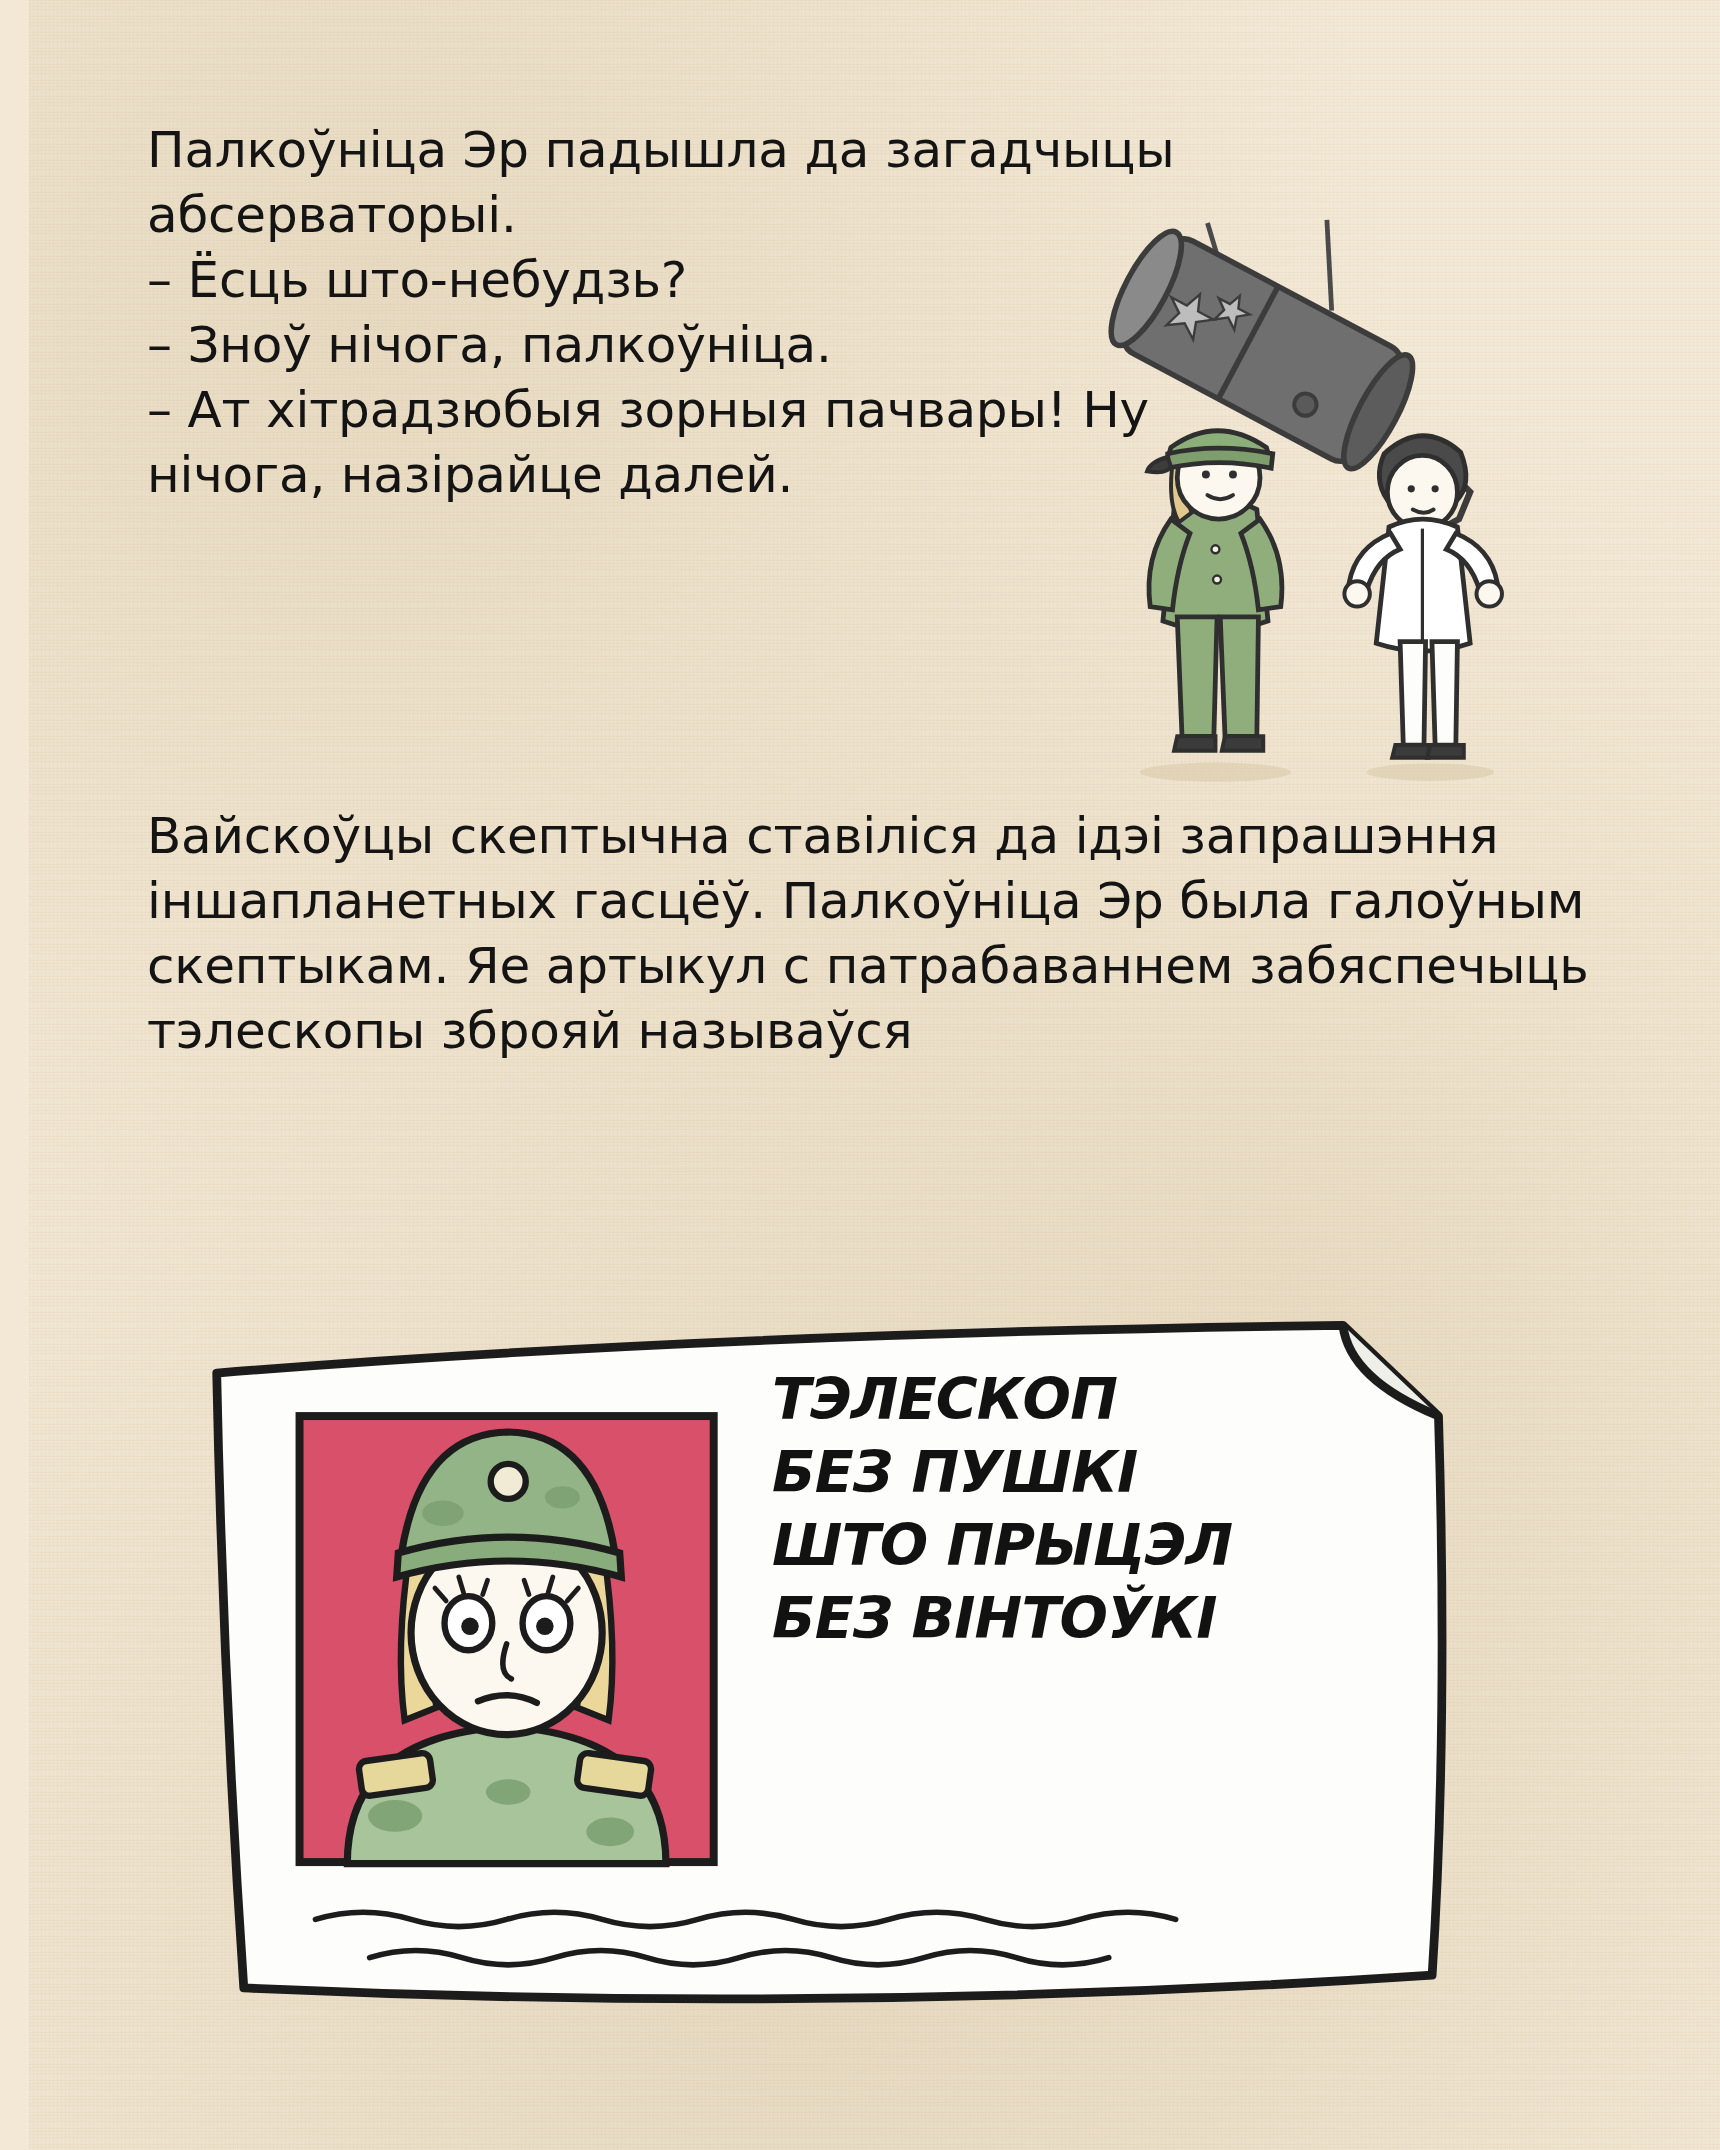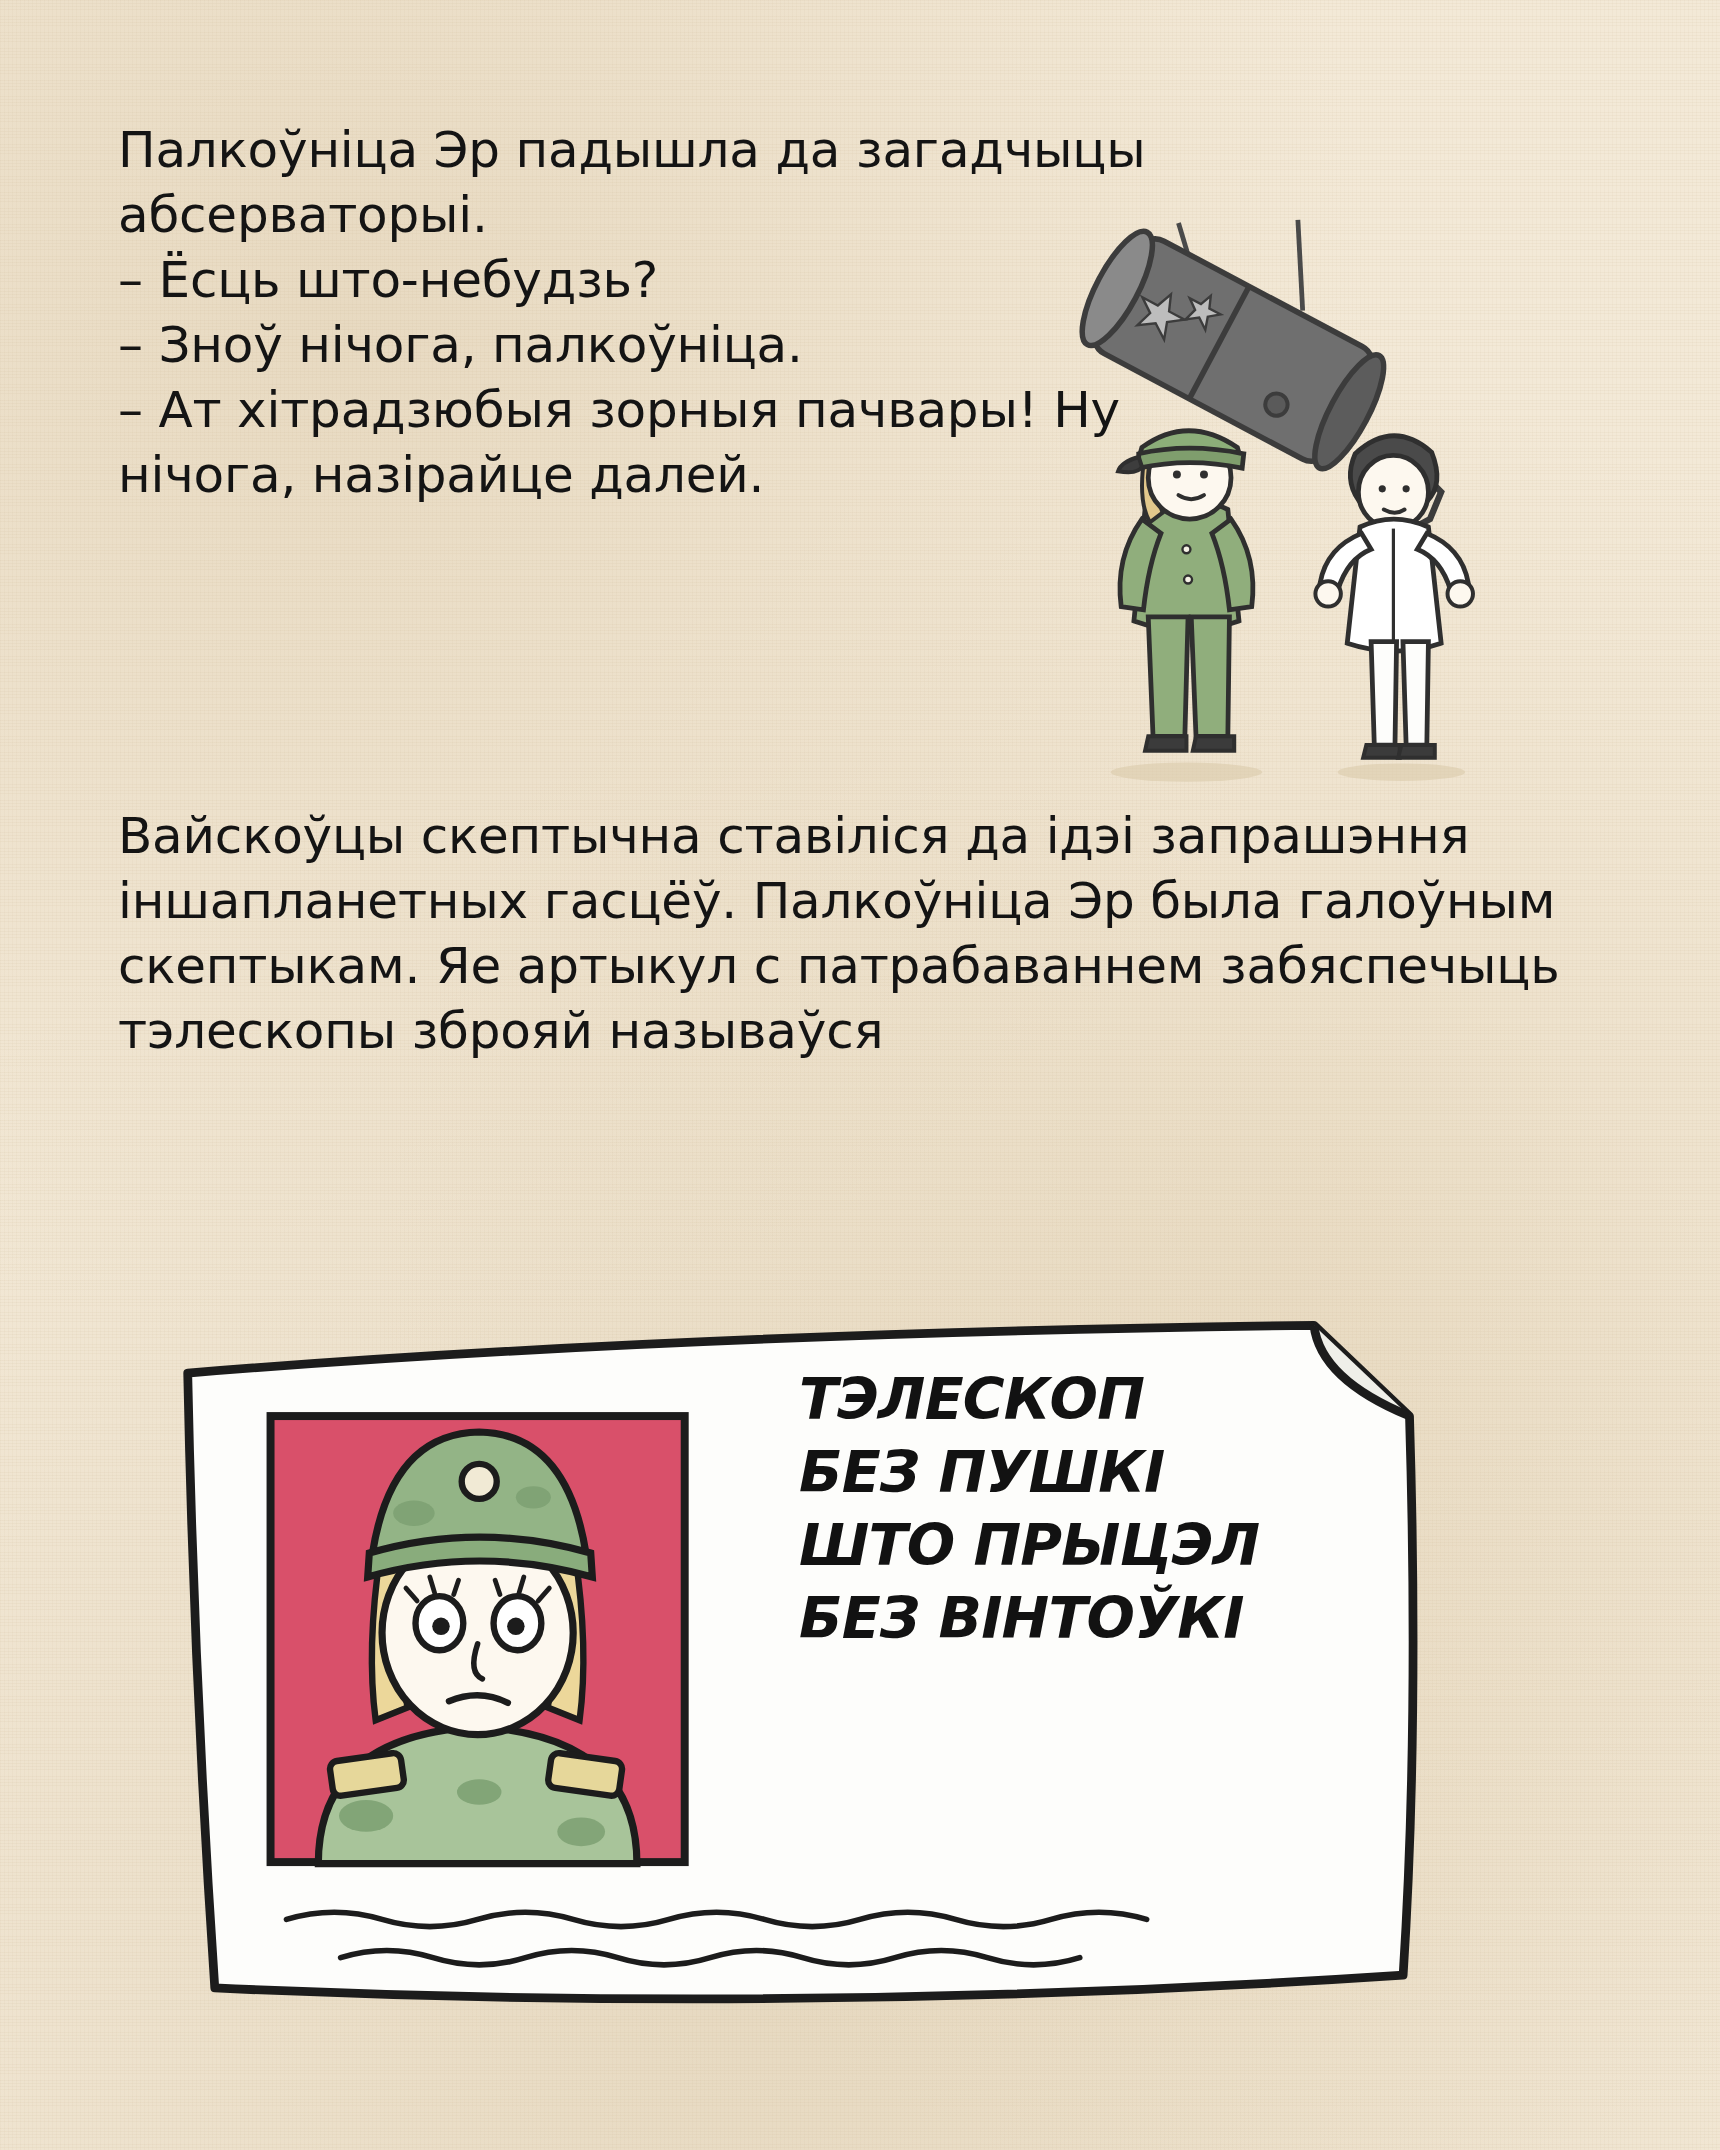--- a/index.html
+++ b/index.html
@@ -23,20 +23,21 @@
       repeating-linear-gradient(0deg, rgba(201,178,142,0.10) 0px, rgba(201,178,142,0.10) 0.8px, rgba(255,255,255,0) 0.8px, rgba(255,255,255,0) 3.2px),
       repeating-linear-gradient(90deg, rgba(201,178,142,0.08) 0px, rgba(201,178,142,0.08) 0.8px, rgba(255,255,255,0) 0.8px, rgba(255,255,255,0) 4px),
       radial-gradient(circle at 20% 15%, rgba(222,205,175,0.55) 0%, rgba(222,205,175,0) 45%),
       radial-gradient(circle at 75% 60%, rgba(226,210,181,0.5) 0%, rgba(226,210,181,0) 50%),
       radial-gradient(circle at 45% 90%, rgba(214,196,163,0.45) 0%, rgba(214,196,163,0) 55%);
     pointer-events: none;
   }
   .page {
     position: absolute;
     inset: 0;
+    margin-left: 29px;
   }
 
   
   .text-block {
     position: absolute;
     left: 118px;
     width: 1498px;
     color: #141414;
     font-size: 50px;
     line-height: 1.30;
@@ -59,21 +60,21 @@
   .newspaper {
     position: absolute;
     left: 167px;
     top: 1314px;
     width: 1354px;
     height: 733px;
   }
 
   .headline {
     position: absolute;
-    left: 632px;
+    left: 576px;
     top: 49px;
     width: 661px;
     font-family: "DejaVu Sans", sans-serif;
     font-style: italic;
     font-weight: bold;
     font-size: 57px;
     line-height: 1.28;
     color: #121212;
     white-space: pre-line;
     letter-spacing: -0.8px;

